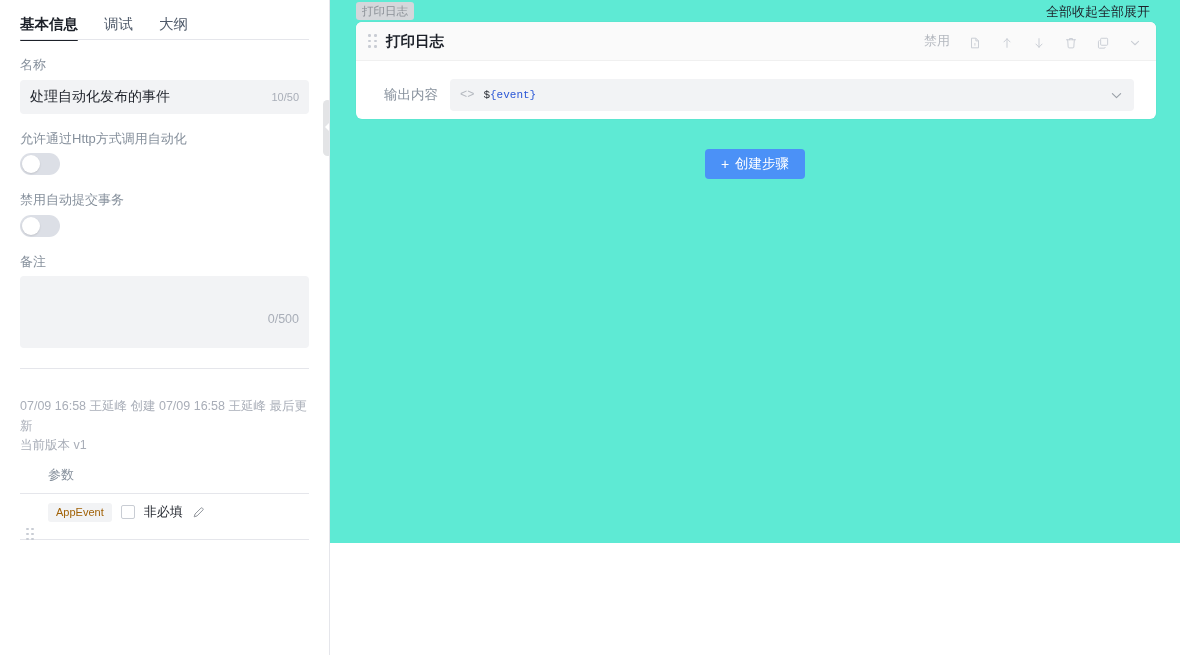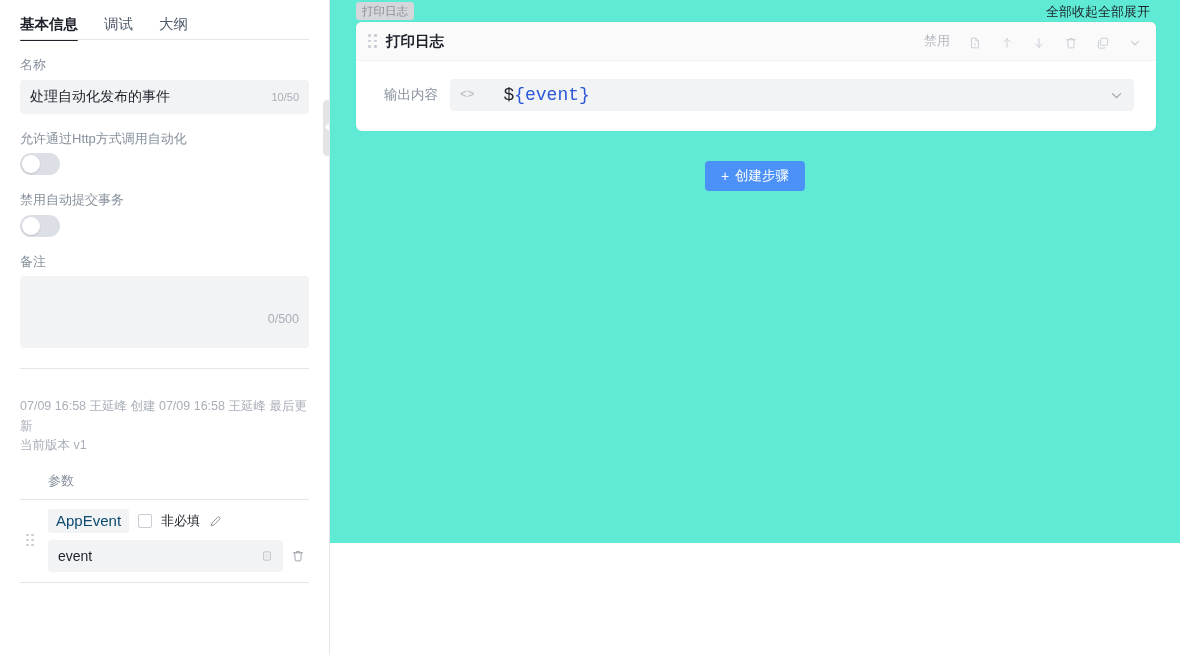--- a/index.html
+++ b/index.html
@@ -119,21 +119,21 @@
     color: #a9aeb8;
     line-height: 1.55;
   }
   .meta .sub { display: block; }
   .section-title {
     font-size: 13.5px;
     color: #1d2129;
     line-height: 1.5;
   }
 
-  .param-table { margin-top: 16px; }
+  .param-table { margin-top: 10px; }
   .param-head {
     font-size: 13px; color: #86909c;
     padding-left: 28px;
     padding-bottom: 9px;
   }
   .param-head-rule { height: 1px; background: #e5e6eb; }
 
   .param-row {
     position: relative;
     padding: 9px 0 10px 28px;
@@ -152,22 +152,22 @@
     width: 2.5px; height: 2.5px;
     background: #c9cdd4; border-radius: 50%;
     display: block;
   }
   .param-top {
     display: flex; align-items: center; gap: 9px;
     margin-bottom: 7px;
   }
   .type-tag {
     background: #f2f3f5;
-    color: #0c4a6e;
-    font-size: 15px;
+    color: #a16207;
+    font-size: 11px;
     padding: 3px 8px;
     border-radius: 3px;
     line-height: 1.2;
   }
   .chk {
     width: 14px; height: 14px;
     border: 1px solid #c9cdd4;
     border-radius: 2px;
     background: #fff;
     flex: 0 0 auto;
@@ -266,43 +266,42 @@
   }
   .card-drag i { width: 2.6px; height: 2.6px; background: #c9cdd4; border-radius: 50%; display:block; }
   .card-title { font-size: 14.5px; color: #1d2129; font-weight: bold; }
   .card-tools {
     margin-left: auto;
     display: flex; align-items: flex-end; gap: 18px;
   }
   .tool-text { font-size: 13px; color: #b4b8bf; cursor: pointer; }
   .tool-ico { cursor: pointer; line-height: 0; }
 
-  .card-body { padding: 18px 22px 20px 22px; }
+  .card-body { padding: 18px 22px 8px 22px; }
   .row-field { display: flex; align-items: center; gap: 12px; }
   .row-label {
     font-size: 13.5px; color: #86909c;
     width: 60px; text-align: right;
     flex: 0 0 auto;
   }
   .expr-box {
     flex: 1 1 auto;
     height: 32px;
     background: #f2f3f5;
     border-radius: 4px;
     display: flex; align-items: center;
     padding: 0 10px;
     gap: 9px;
   }
   .code-ico { font-size: 12px; color: #b4b8bf; font-family: "Liberation Mono", "DejaVu Sans Mono", monospace; flex: 0 0 auto; }
   .expr-text {
     font-family: "Liberation Mono", "DejaVu Sans Mono", monospace;
-    font-size: 18px;
+    font-size: 11px;
     flex: 1 1 auto;
     color: #1d2129;
-    margin-left: 20px;
   }
   .expr-text .var { color: #2b57d6; }
   .expr-chevron { flex: 0 0 auto; line-height: 0; cursor: pointer; }
 
   .create-wrap { display: flex; justify-content: center; margin-top: 30px; }
   .create-btn {
     background: #4b91f7;
     color: #ffffff;
     border: none;
     border-radius: 4px;
@@ -378,36 +377,20 @@
             <span class="type-tag">AppEvent</span>
             <span class="chk"></span>
             <span class="chk-label">非必填</span>
             <span class="pencil">
               <svg width="14" height="14" viewBox="0 0 16 16" fill="none">
                 <path d="M2.5 13.5l1-3.2L10.2 3.6a1.2 1.2 0 0 1 1.7 0l.5.5a1.2 1.2 0 0 1 0 1.7L5.7 12.5l-3.2 1z" stroke="#8b9097" stroke-width="1.1" stroke-linejoin="round"></path>
               </svg>
             </span>
           </div>
 
-          <div class="param-input-wrap">
-            <div class="param-input">
-              <span class="val">event</span>
-              <span class="icon-btn">
-                <svg width="12" height="12" viewBox="0 0 16 16" fill="none">
-                  <rect x="3.5" y="2.5" width="9" height="11" rx="1" stroke="#b4b8bf" stroke-width="1.1"></rect>
-                  <path d="M6 6.5h4M6 9h4" stroke="#d3d6db" stroke-width="1"></path>
-                </svg>
-              </span>
-            </div>
-            <span class="icon-btn">
-              <svg width="14" height="14" viewBox="0 0 16 16" fill="none">
-                <path d="M2.8 4.3h10.4M6.3 4.3V2.9h3.4v1.4M4.2 4.3l.6 8.4c0 .5.4.9.9.9h4.6c.5 0 .9-.4.9-.9l.6-8.4" stroke="#9aa0a8" stroke-width="1.1" stroke-linecap="round" stroke-linejoin="round"></path>
-              </svg>
-            </span>
-          </div>
         </div>
 
         <div class="param-row-rule"></div>
 
       </div>
 
     </div>
 
     <div class="collapse-handle">
       <div class="tri"></div>

